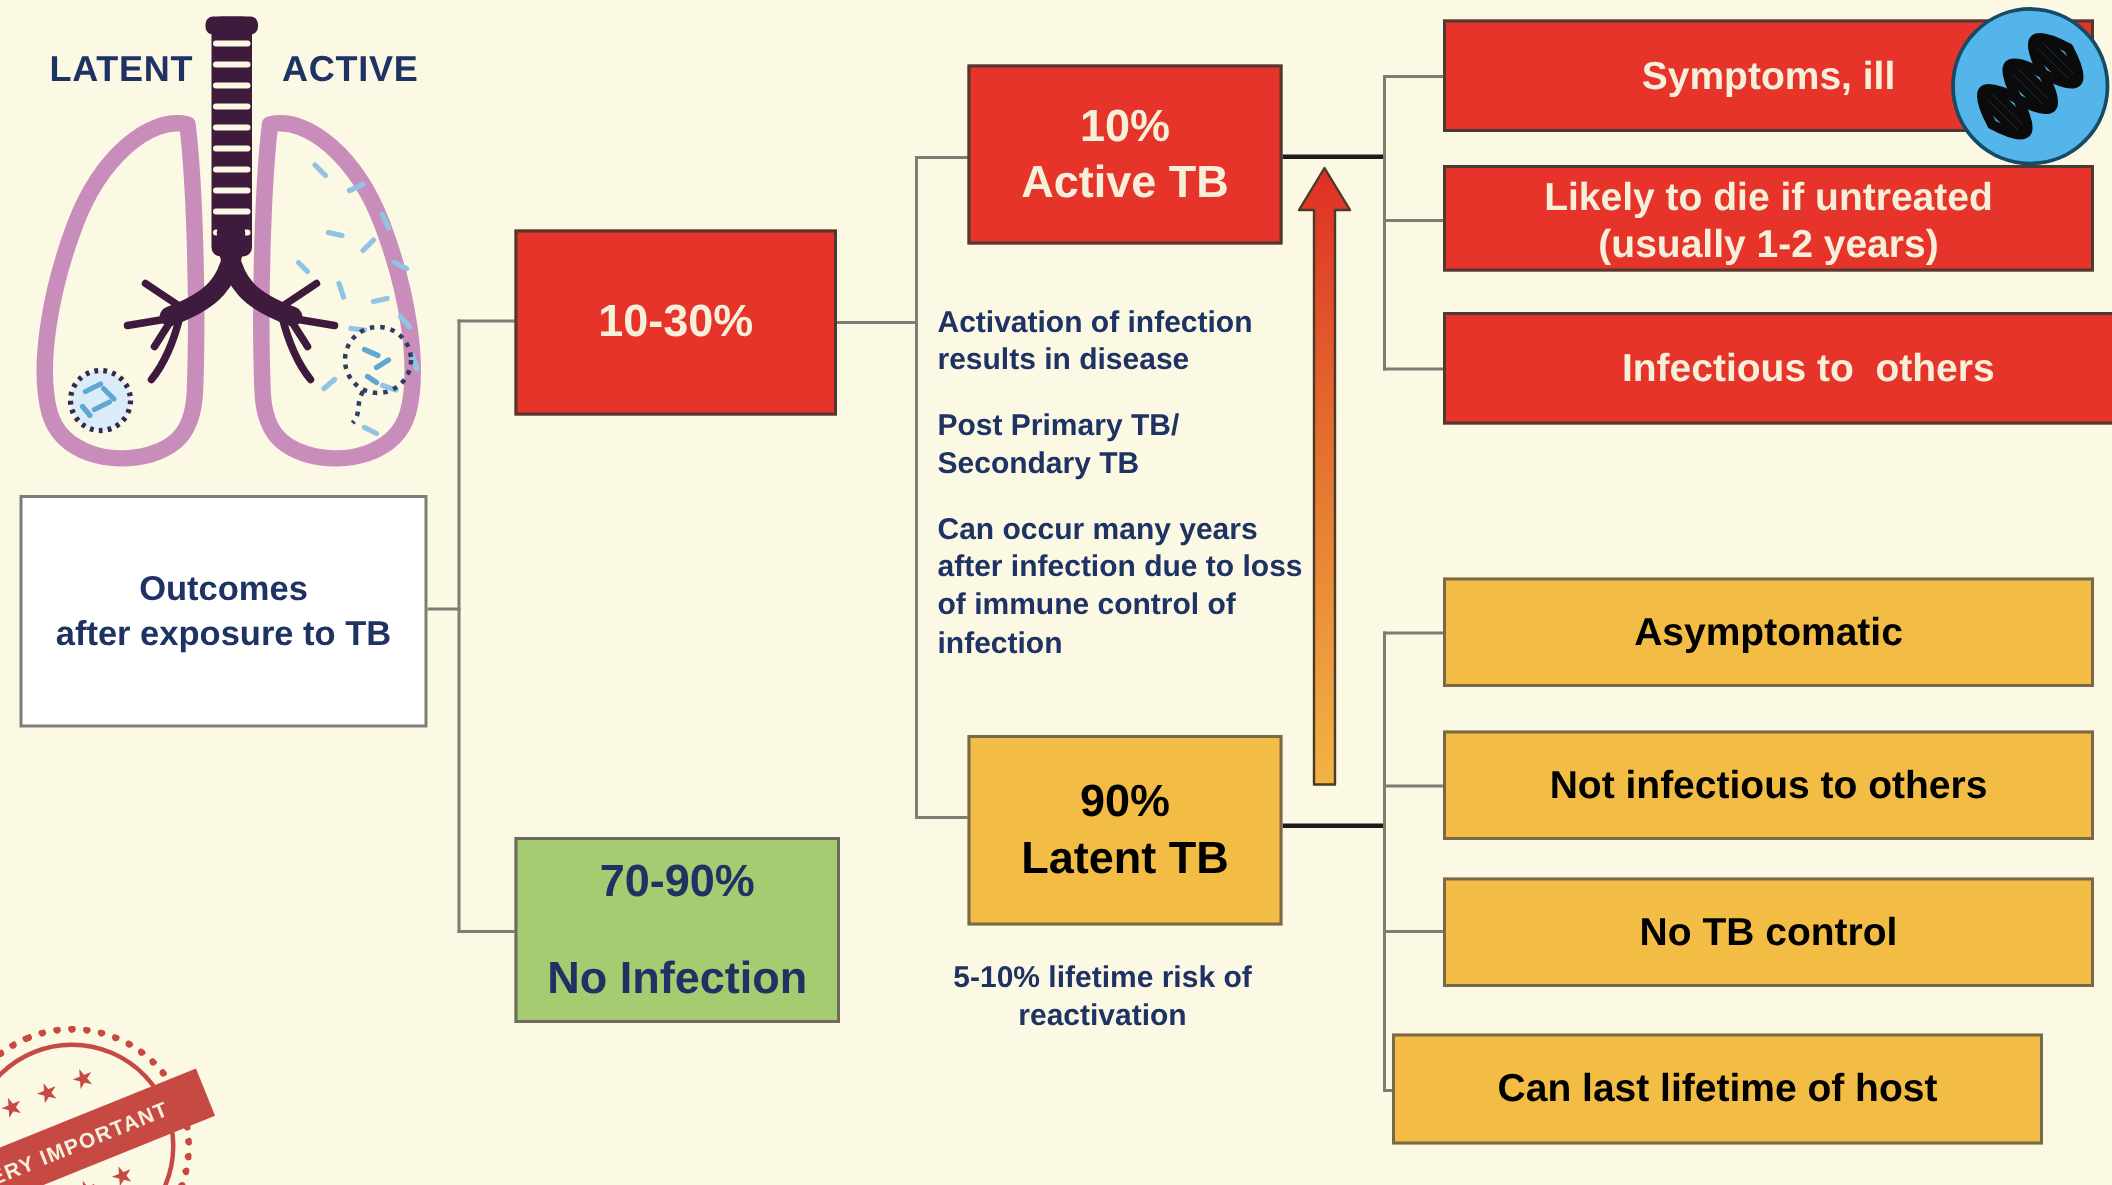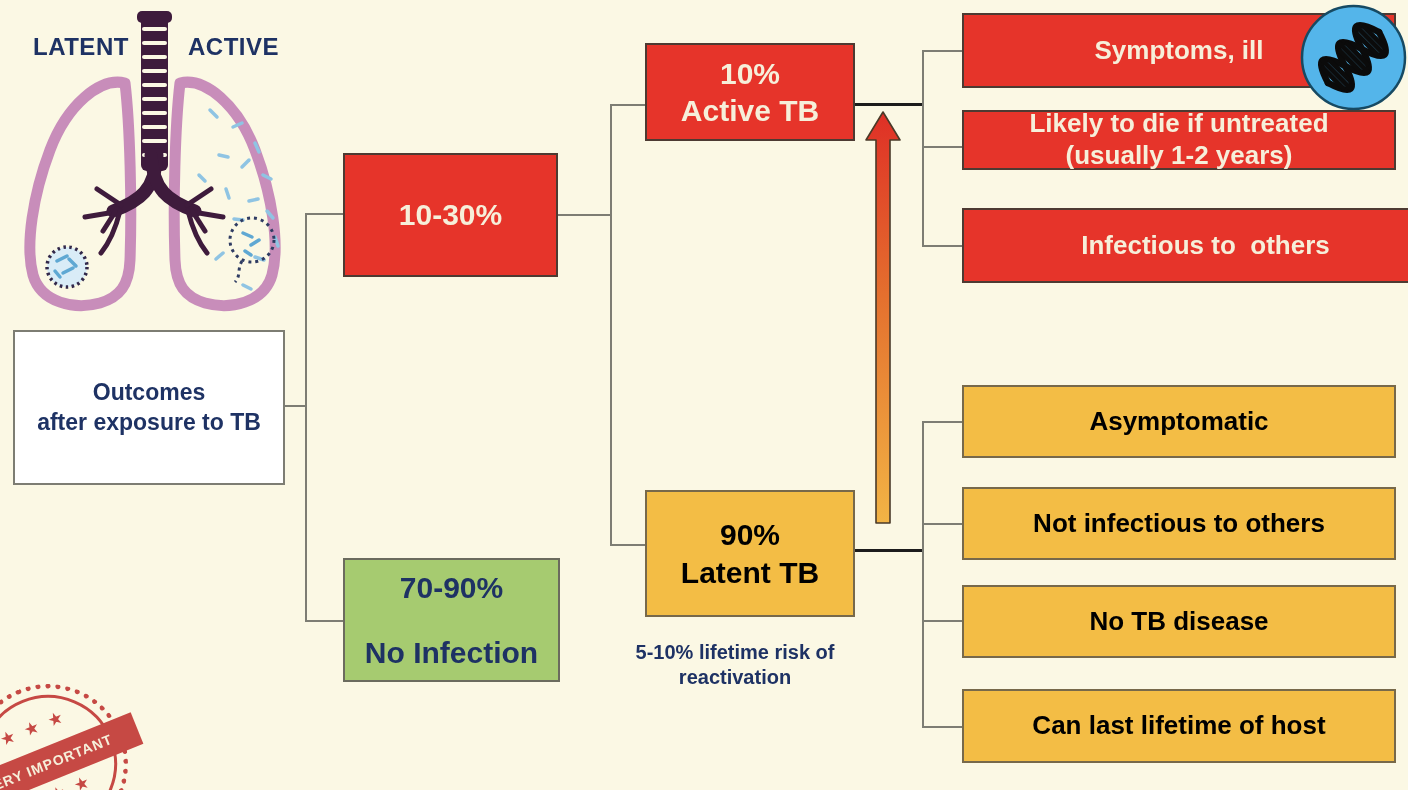--- a/index.html
+++ b/index.html
@@ -147,65 +147,70 @@
 
   <div class="box box-red" style="left:343px;top:153px;width:215px;height:124px;">
     <div class="big-line">10-30%</div>
   </div>
 
   <div class="box box-green" style="left:343px;top:558px;width:217px;height:124px;gap:27px;">
     <div class="big-line">70-90%</div>
     <div class="big-line">No Infection</div>
   </div>
 
-  <div class="box box-red" style="left:645px;top:43px;width:210px;height:98px;">
+  <div class="box box-red" style="left:645px;top:43px;width:210px;height:120px;">
     <div class="big-line">10%</div>
     <div class="big-line">Active TB</div>
   </div>
 
   <div class="box box-yellow" style="left:645px;top:490px;width:210px;height:127px;">
     <div class="big-line">90%</div>
     <div class="big-line">Latent TB</div>
   </div>
 
+  <div class="notes navy">
+    <p>Activation of infection results in disease</p>
+    <p>Post Primary TB/ Secondary TB</p>
+    <p>Can occur many years after infection due to loss of immune control of infection</p>
+  </div>
 
   <div class="reactivation navy">5-10% lifetime risk of reactivation</div>
 
   <svg style="position:absolute;left:864px;top:110px;" width="38" height="416" viewBox="0 0 38 416">
     <defs>
       <linearGradient id="arrowGrad" x1="0" y1="0" x2="0" y2="1">
         <stop offset="0" stop-color="#DF2F26"></stop>
         <stop offset="0.45" stop-color="#E4702E"></stop>
         <stop offset="1" stop-color="#F2B445"></stop>
       </linearGradient>
     </defs>
     <path d="M19,2 L36,30 L26,30 L26,413 L12,413 L12,30 L2,30 Z" fill="url(#arrowGrad)" stroke="#4a3a28" stroke-width="1.6" stroke-linejoin="round"></path>
   </svg>
 
   <div class="box box-red" style="left:962px;top:13px;width:434px;height:75px;">
     <div class="outcome-line">Symptoms, ill</div>
   </div>
-  <div class="box box-red" style="left:962px;top:110px;width:434px;height:60px;">
+  <div class="box box-red" style="left:962px;top:110px;width:434px;height:71px;justify-content:flex-end;">
     <div class="outcome-line">Likely to die if untreated</div>
     <div class="outcome-line">(usually 1-2 years)</div>
   </div>
   <div class="box box-red" style="left:962px;top:208px;width:487px;height:75px;">
     <div class="outcome-line">Infectious to  others</div>
   </div>
 
   <div class="box box-yellow" style="left:962px;top:385px;width:434px;height:73px;">
     <div class="outcome-line">Asymptomatic</div>
   </div>
   <div class="box box-yellow" style="left:962px;top:487px;width:434px;height:73px;text-align:center;">
     <div class="outcome-line">Not infectious to others</div>
   </div>
   <div class="box box-yellow" style="left:962px;top:585px;width:434px;height:73px;">
-    <div class="outcome-line">No TB disease</div>
-  </div>
-  <div class="box box-yellow" style="left:962px;top:689px;width:434px;height:74px;">
+    <div class="outcome-line">No TB control</div>
+  </div>
+  <div class="box box-yellow" style="left:928px;top:689px;width:434px;height:74px;">
     <div class="outcome-line">Can last lifetime of host</div>
   </div>
 
   <svg style="position:absolute;left:1299px;top:3px;" width="109" height="109" viewBox="0 0 109 109">
     <circle cx="54.5" cy="54.5" r="51.5" fill="#54B5EA" stroke="#174a63" stroke-width="2.5"></circle>
     <g transform="rotate(-45 54.5 54.5) translate(54.5 54.5)">
       <g stroke="#0b0b0b" fill="none" stroke-linecap="round">
         <path stroke-width="6.5" d="M-36,0 Q-30,-20 -24,-20 Q-18,-20 -12,0 Q-6,20 0,20 Q6,20 12,0 Q18,-20 24,-20 Q30,-20 36,0"></path>
         <path stroke-width="6.5" d="M-36,0 Q-30,20 -24,20 Q-18,20 -12,0 Q-6,-20 0,-20 Q6,-20 12,0 Q18,20 24,20 Q30,20 36,0"></path>
         <path stroke-width="5" d="M-29,-14 L-29,14"></path>

